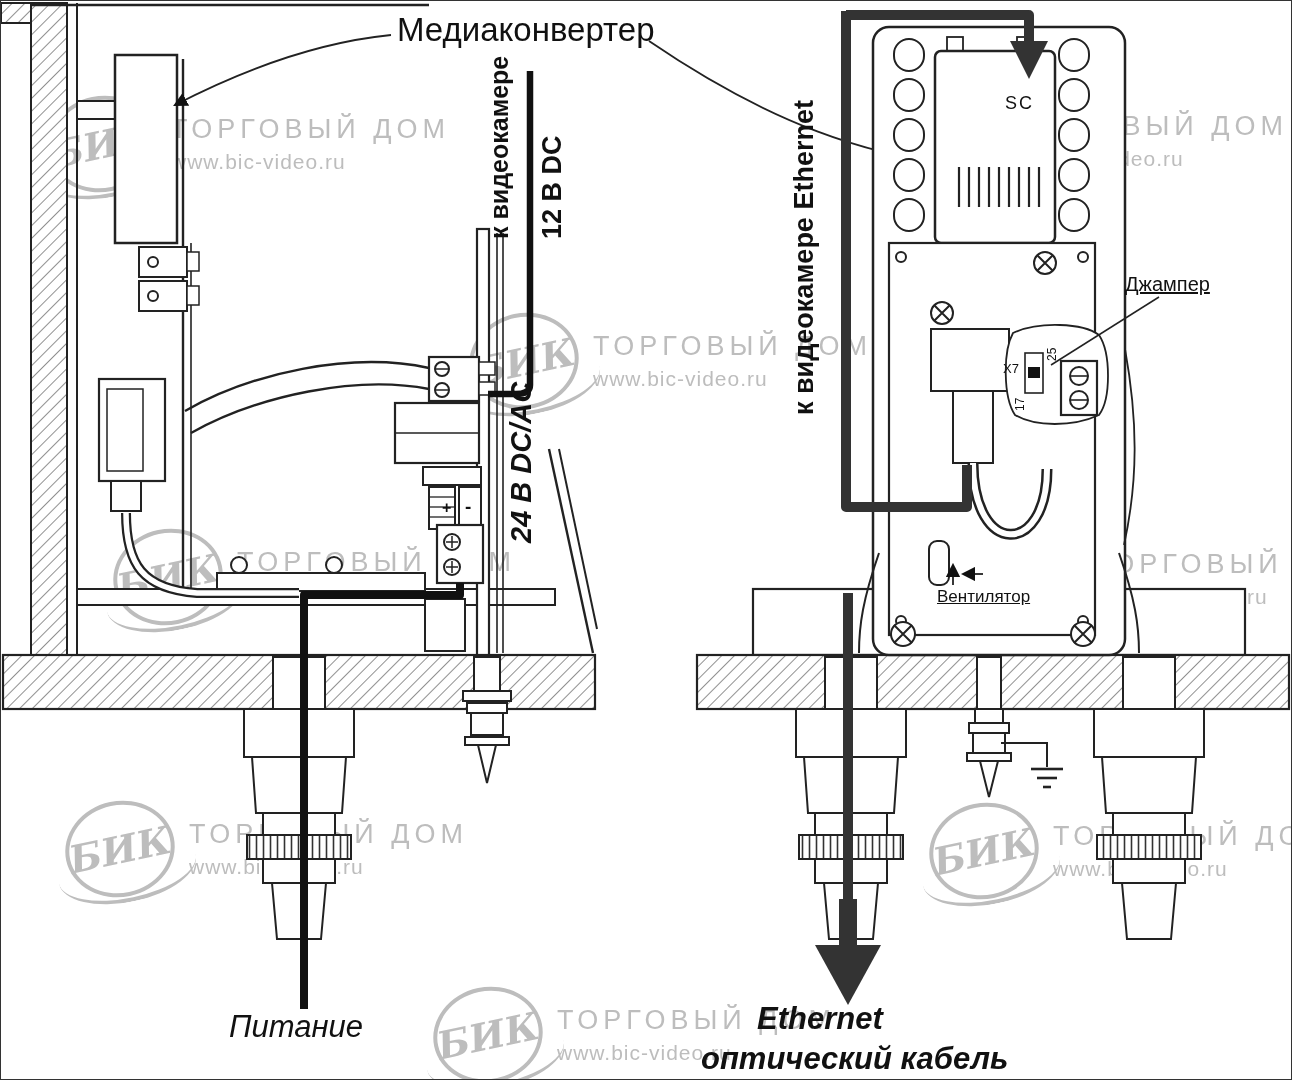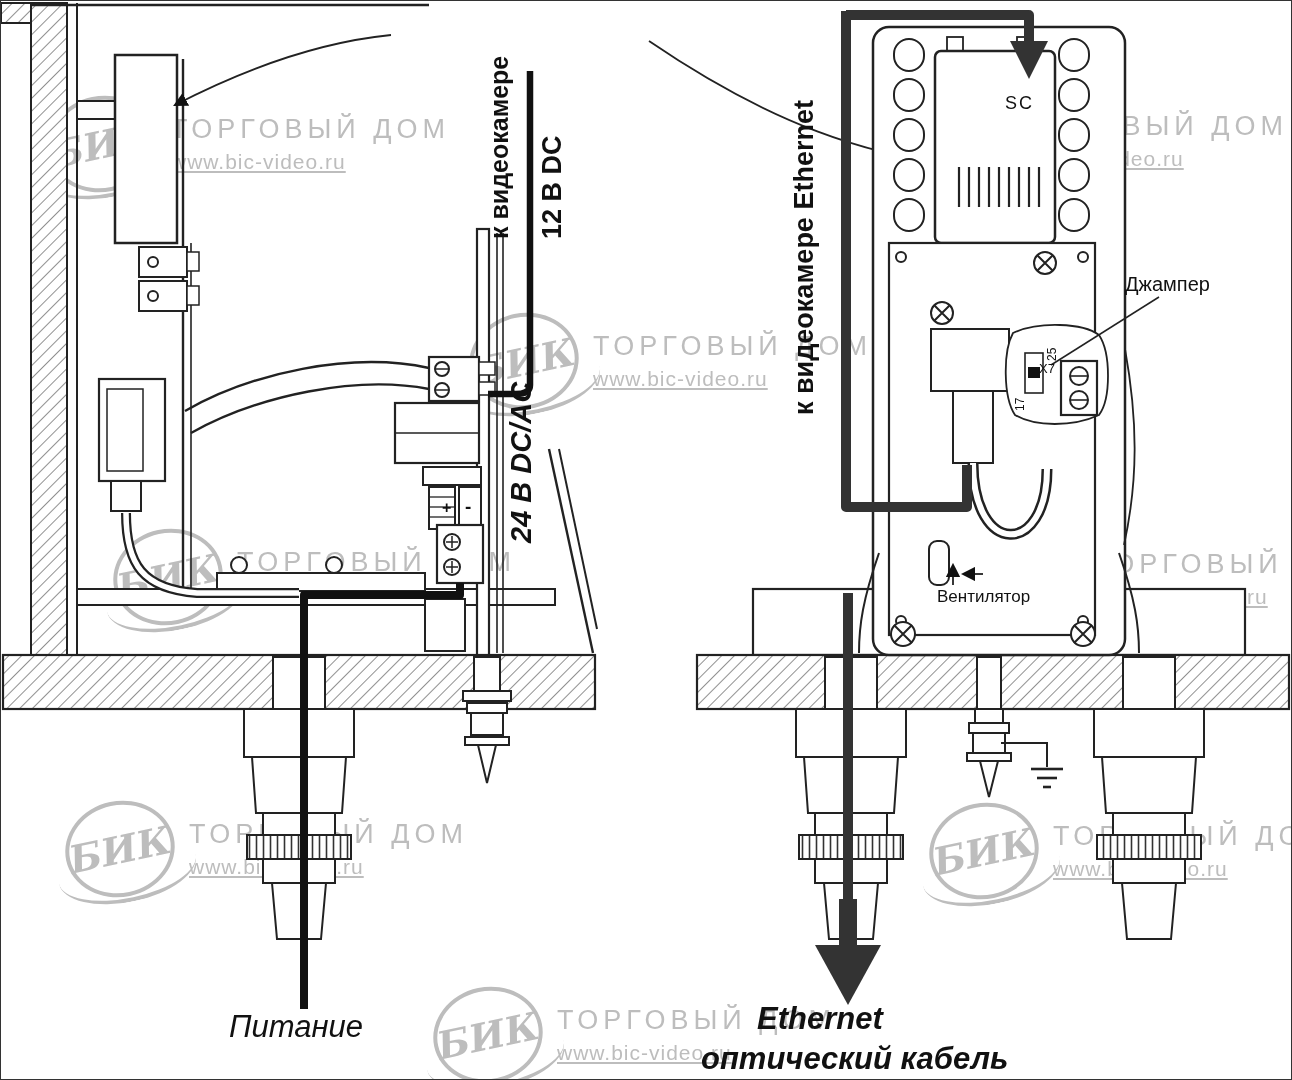--- a/index.html
+++ b/index.html
@@ -13,21 +13,21 @@
   .vlabel { transform-origin:0 0; transform:rotate(-90deg); }
   
   .wm { position:absolute; display:flex; align-items:center; gap:14px; z-index:1; color:#bdbdbd; }
   .wm-logo { width:110px; height:96px; border:4px solid currentColor; border-radius:50%;
              transform:rotate(-12deg); display:flex; align-items:center; justify-content:center;
              position:relative; flex:0 0 auto; box-sizing:border-box; }
   .wm-logo::after { content:""; position:absolute; left:-16px; right:-22px; top:32px; bottom:-10px;
                     border-bottom:4px solid currentColor; border-radius:50%; }
   .wm-logo .bic { font-family:"DejaVu Serif",serif; font-style:italic; font-weight:bold; font-size:38px; }
   .wm-title { font-weight:normal; font-size:27px; letter-spacing:5px; white-space:nowrap; }
-  .wm-url { font-size:21px; letter-spacing:1px; margin-top:5px; white-space:nowrap;text-decoration:underline; }
+  .wm-url { font-size:21px; letter-spacing:1px; margin-top:5px; white-space:nowrap; }
 </style>
 </head>
 <body>
 
 <div class="stage">
 
   <div class="wm" style="left:46px; top:95px;">
     <div class="wm-logo">
         <span class="bic">БИК</span>
       </div>
@@ -309,29 +309,30 @@
         <path d="M845,10 L845,506 L966,506 L966,464" stroke="#333" stroke-width="10" stroke-linejoin="round"></path>
       </g>
       <g>
         <path d="M847,592 L847,900" stroke="#333" stroke-width="10"></path>
         <rect x="838" y="898" width="18" height="48" fill="#333" stroke="none"></rect>
         <polygon points="814,944 880,944 847,1004" fill="#333" stroke="none"></polygon>
       </g>
     </g>
   </svg>
 
+  <div class="label" style="left:396px; top:10px; font-size:33px;">Медиаконвертер</div>
   <div class="label vlabel" style="left:484px; top:238px; font-size:25px; font-weight:bold;">к видеокамере</div>
   <div class="label vlabel" style="left:536px; top:238px; font-size:27px; font-weight:bold;">12 В DC</div>
   <div class="label vlabel" style="left:504px; top:542px; font-size:29px; font-weight:bold; font-style:italic;">24 В DC/AC</div>
   <div class="label" style="left:441px; top:498px; font-size:16px; font-weight:bold;">+</div>
   <div class="label" style="left:464px; top:495px; font-size:19px; font-weight:bold;">-</div>
   <div class="label vlabel" style="left:788px; top:414px; font-size:27px; font-weight:bold;">к видеокамере Ethernet</div>
   <div class="label" style="left:1004px; top:92px; font-size:18px; letter-spacing:2px;">SC</div>
-  <div class="label" style="left:1124px; top:272px; font-size:20px;">Джампер</div>
-  <div class="label" style="left:1002px; top:360px; font-size:13px;margin-left:36px;">X7</div>
+  <div class="label" style="left:1124px; top:272px; font-size:20px;text-decoration:underline;">Джампер</div>
+  <div class="label" style="left:1002px; top:360px; font-size:13px;">X7</div>
   <div class="label vlabel" style="left:1044px; top:360px; font-size:12px;">25</div>
   <div class="label vlabel" style="left:1012px; top:410px; font-size:12px;">17</div>
-  <div class="label" style="left:936px; top:586px; font-size:17px;">Вентилятор</div>
+  <div class="label" style="left:936px; top:586px; font-size:17px;text-decoration:underline;">Вентилятор</div>
   <div class="label" style="left:228px; top:1008px; font-size:31px; font-weight:normal; font-style:italic;">Питание</div>
   <div class="label" style="left:756px; top:1000px; font-size:31px; font-weight:bold; font-style:italic;">Ethernet</div>
   <div class="label" style="left:700px; top:1040px; font-size:31px; font-weight:bold; font-style:italic;">оптический кабель</div>
 
 </div>
 
 </body></html>

